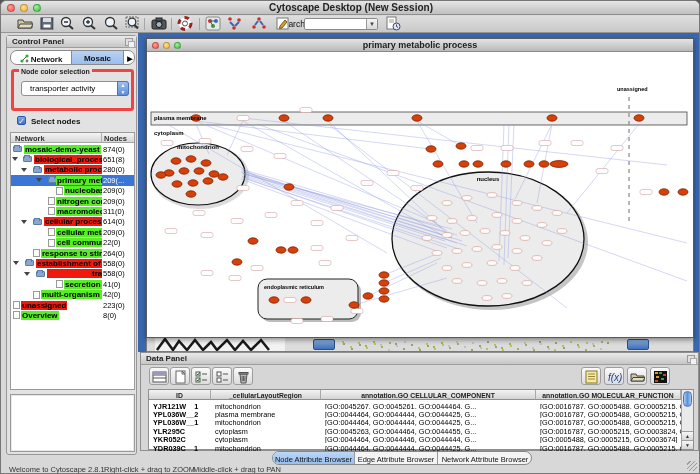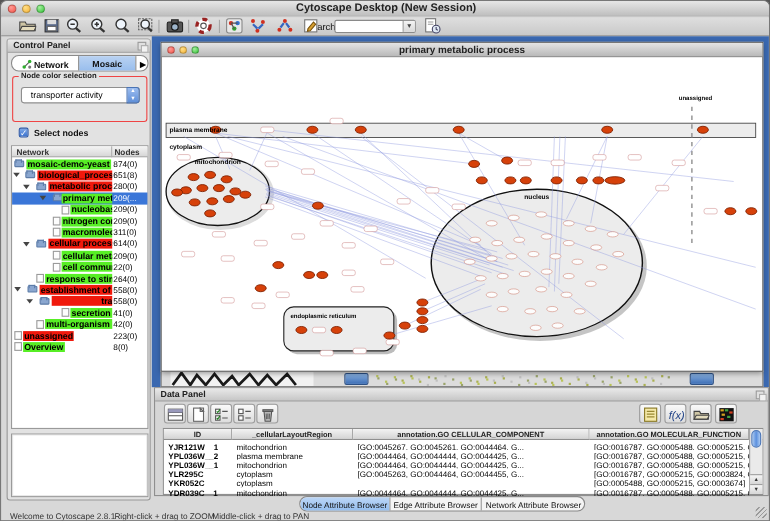--- a/index.html
+++ b/index.html
@@ -41,21 +41,21 @@
   #cpanel{left:5px;top:34px;width:131px;height:420px;background:#e2e2e2;border:1px solid #979797;border-radius:3px;}
   .phead{position:absolute;left:0;top:0;width:100%;height:12px;background:linear-gradient(#e9e9e9,#c6c6c6);
          border-bottom:1px solid #9d9d9d;font-size:8px;font-weight:bold;color:#222;padding:1px 0 0 5px;}
   .floatico{position:absolute;right:3px;top:2px;width:8px;height:8px;border:1px solid #9a9a9a;background:#e0e0e0;}
   .floatico:before{content:"";position:absolute;left:2px;top:2px;width:5px;height:5px;border:1px solid #aaa;background:#f2f2f2;}
   #cp-tabs{left:3px;top:14px;width:125px;height:15px;background:#fff;border:1px solid #8b8b8b;border-radius:7px;overflow:hidden;}
   .cp-tab{position:absolute;top:0;height:15px;font-size:8px;font-weight:bold;color:#111;text-align:center;padding-top:3px;}
   #tab-network{left:0;width:60px;}
   #tab-mosaic{left:60px;width:53px;background:linear-gradient(#b9d2f2,#94bbec);border-left:1px solid #8b8b8b;border-right:1px solid #8b8b8b;}
   #tab-arrow{left:113px;width:12px;font-size:7px;padding-top:4px;color:#000;}
-  #groupbox{left:4px;top:33px;width:123px;height:42px;border:1px solid #ef4444;border-radius:3px;}
+  #groupbox{left:4px;top:33px;width:123px;height:42px;border:3px solid #ef4444;border-radius:3px;}
   #group-label{position:absolute;left:5px;top:-4px;background:#e2e2e2;font-size:7px;font-weight:bold;padding:0 2px;color:#222;}
   #combo{position:absolute;left:7px;top:9px;width:108px;height:15px;background:#fff;border:1px solid #8f8f8f;
          border-radius:3px;font-size:8px;padding:2px 0 0 8px;color:#000;}
   #combo-step{position:absolute;right:-1px;top:-1px;width:12px;height:15px;border-radius:0 3px 3px 0;
               background:linear-gradient(#9cbdf0,#5f8fd8);border:1px solid #4a74b5;color:#fff;font-size:5px;
               text-align:center;line-height:7px;}
   #checkrow{left:10px;top:80px;height:10px;}
   #checkbox{position:absolute;left:0;top:0;width:9px;height:9px;background:linear-gradient(#7fa9e8,#3a72ce);
             border:1px solid #2c59a8;border-radius:2px;color:#fff;font-size:8px;line-height:9px;text-align:center;}
   #check-label{position:absolute;left:14px;top:1px;font-size:8px;font-weight:bold;color:#111;white-space:nowrap;}
@@ -697,20 +697,21 @@
           </div>
           <div class="dtr" style="top: 36.2px;">
             <div class="dtc" style="left: 0px; width: 62px; font-weight: bold;">YLR295C</div>
             <div class="dtc" style="left: 62px; width: 110px;">cytoplasm</div>
             <div class="dtc" style="left: 172px; width: 215px;">[GO:0045263, GO:0044464, GO:0044455, G...</div>
             <div class="dtc" style="left: 387px; width: 145px;">[GO:0016787, GO:0005215, GO:0003824, G...</div>
           </div>
           <div class="dtr" style="top: 44.6px;">
             <div class="dtc" style="left: 0px; width: 62px; font-weight: bold;">YKR052C</div>
             <div class="dtc" style="left: 62px; width: 110px;">cytoplasm</div>
+            <div class="dtc" style="left: 172px; width: 215px;">[GO:0044464, GO:0044446, GO:0044444, G...</div>
             <div class="dtc" style="left: 387px; width: 145px;">[GO:0005488, GO:0005215, GO:0003674]</div>
           </div>
           <div class="dtr" style="top: 53px;">
             <div class="dtc" style="left: 0px; width: 62px; font-weight: bold;">YDR039C__1</div>
             <div class="dtc" style="left: 62px; width: 110px;">mitochondrion</div>
             <div class="dtc" style="left: 172px; width: 215px;">[GO:0044464, GO:0044444, GO:0044425, G...</div>
             <div class="dtc" style="left: 387px; width: 145px;">[GO:0016787, GO:0005488, GO:0005215, G...</div>
           </div>
         </div>
       <div id="dt-corner"></div>

